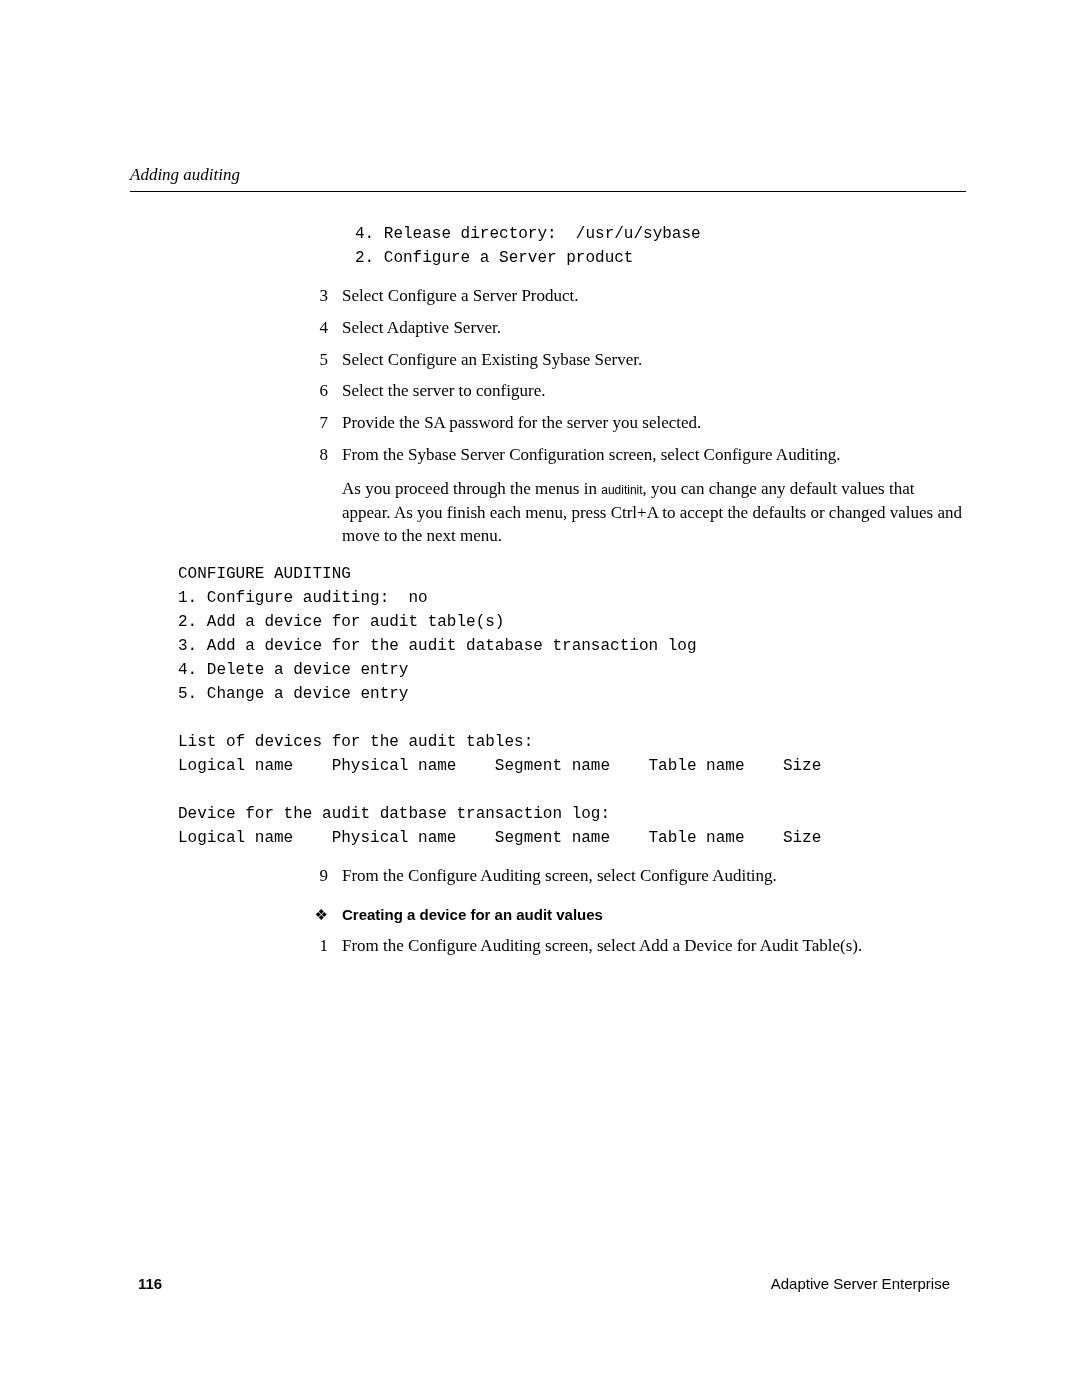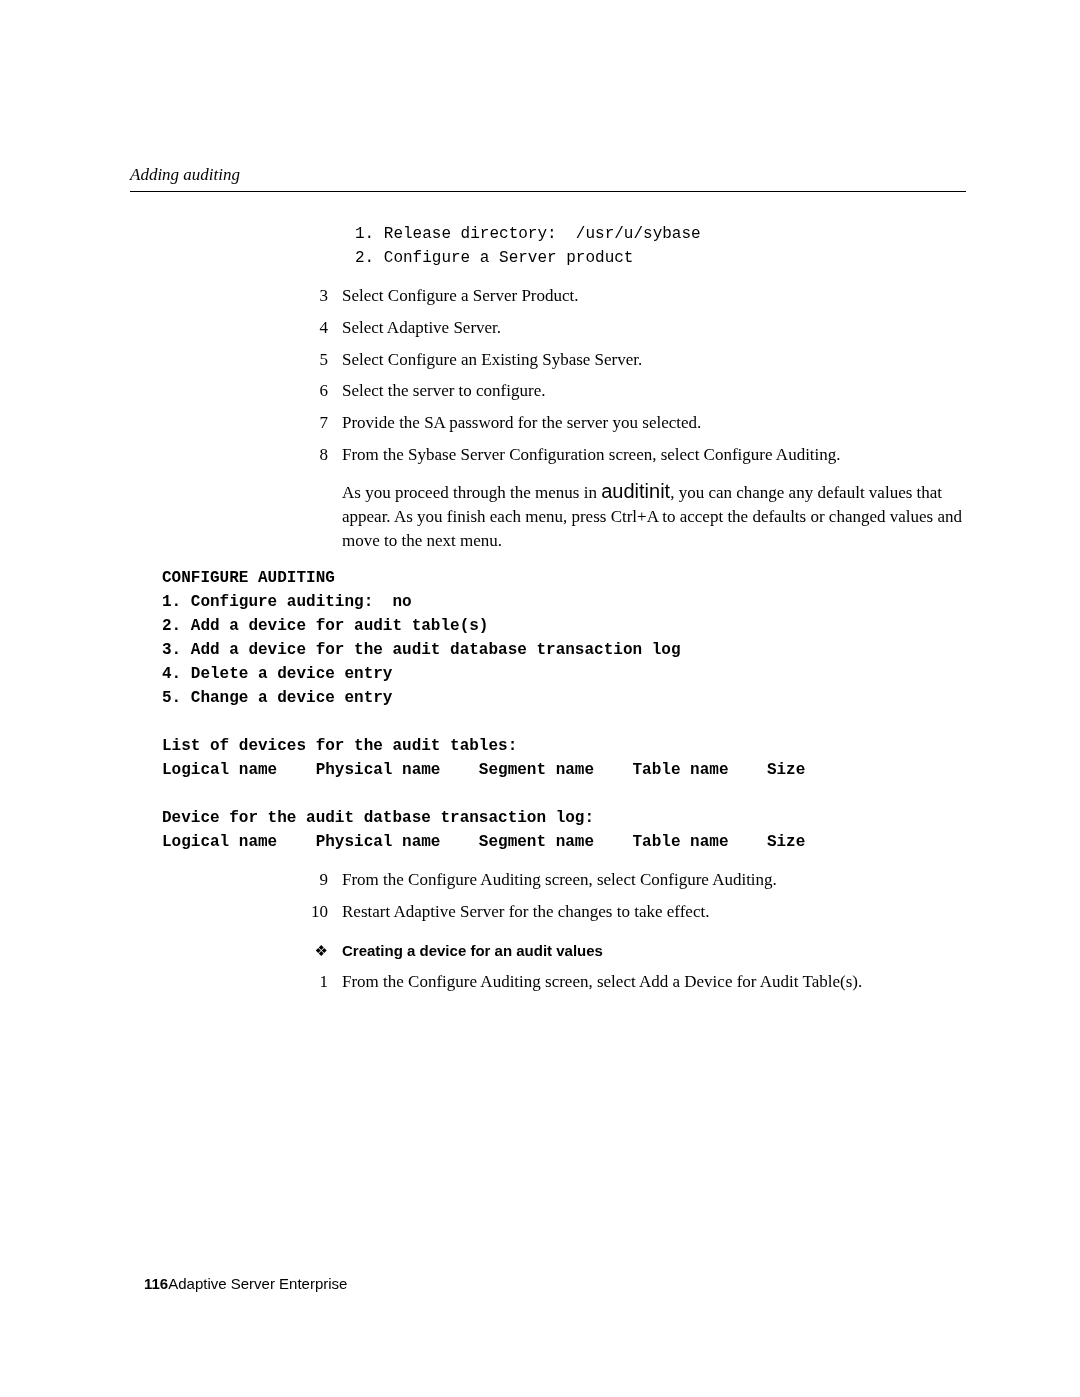--- a/index.html
+++ b/index.html
@@ -28,22 +28,21 @@
   .mono {
     font-family: "Courier New", Courier, monospace;
     font-size: 16px;
     white-space: pre;
     line-height: 1.5;
   }
   .code-indent {
     margin-left: 225px;
   }
   .code-full {
-    margin-left: 32px;
-    font-weight: bold;
+    margin-left: 48px;
   }
   .step-row {
     display: flex;
     margin: 8px 0 8px 170px;
     line-height: 1.4;
   }
   .step-num {
     width: 28px;
     text-align: right;
     padding-right: 14px;
@@ -55,59 +54,60 @@
   .para-indent {
     margin: 10px 0 10px 212px;
     line-height: 1.4;
   }
   .block {
     margin-top: 14px;
     margin-bottom: 14px;
   }
   .sans {
     font-family: Arial, Helvetica, sans-serif;
-    font-size: 20px;
+    font-size: 12px;
   }
   .subhead-row {
     display: flex;
     margin: 18px 0 10px 170px;
     font-family: Arial, Helvetica, sans-serif;
     font-size: 15px;
     font-weight: bold;
   }
   .subhead-mark {
     width: 28px;
     text-align: right;
     padding-right: 14px;
     flex-shrink: 0;
     font-weight: normal;
     font-family: "Times New Roman", Times, serif;
   }
   .footer {
     position: absolute;
     bottom: 105px;
-    left: 144px;
+    left: 138px;
     right: 130px;
     display: flex;
+    justify-content: space-between;
     font-family: Arial, Helvetica, sans-serif;
     font-size: 15px;
   }
   .footer-page {
     font-weight: bold;
   }
 </style>
 </head>
 <body>
 
 <div class="page">
 
   <div class="header">Adding auditing</div>
   <div class="rule"></div>
 
-  <div class="mono code-indent block">1. Release directory:  /usr/u/sybase
+  <div class="mono code-indent block">4. Release directory:  /usr/u/sybase
 2. Configure a Server product</div>
 
   <div>
     <div class="step-row">
       <div class="step-num">3</div>
       <div class="step-text">Select Configure a Server Product.</div>
     </div>
     <div class="step-row">
       <div class="step-num">4</div>
       <div class="step-text">Select Adaptive Server.</div>
@@ -148,26 +148,20 @@
 Logical name    Physical name    Segment name    Table name    Size</div>
 
   <div>
     <div class="step-row">
       <div class="step-num">9</div>
       <div class="step-text">From the Configure Auditing screen, select Configure Auditing.</div>
     </div>
   </div>
 
 
-  <div>
-    <div class="step-row">
-      <div class="step-num">10</div>
-      <div class="step-text">Restart Adaptive Server for the changes to take effect.</div>
-    </div>
-  </div>
 
   <div class="subhead-row">
     <div class="subhead-mark">❖</div>
     <div>Creating a device for an audit values</div>
   </div>
 
   <div>
     <div class="step-row">
       <div class="step-num">1</div>
       <div class="step-text">From the Configure Auditing screen, select Add a Device for Audit Table(s).</div>

